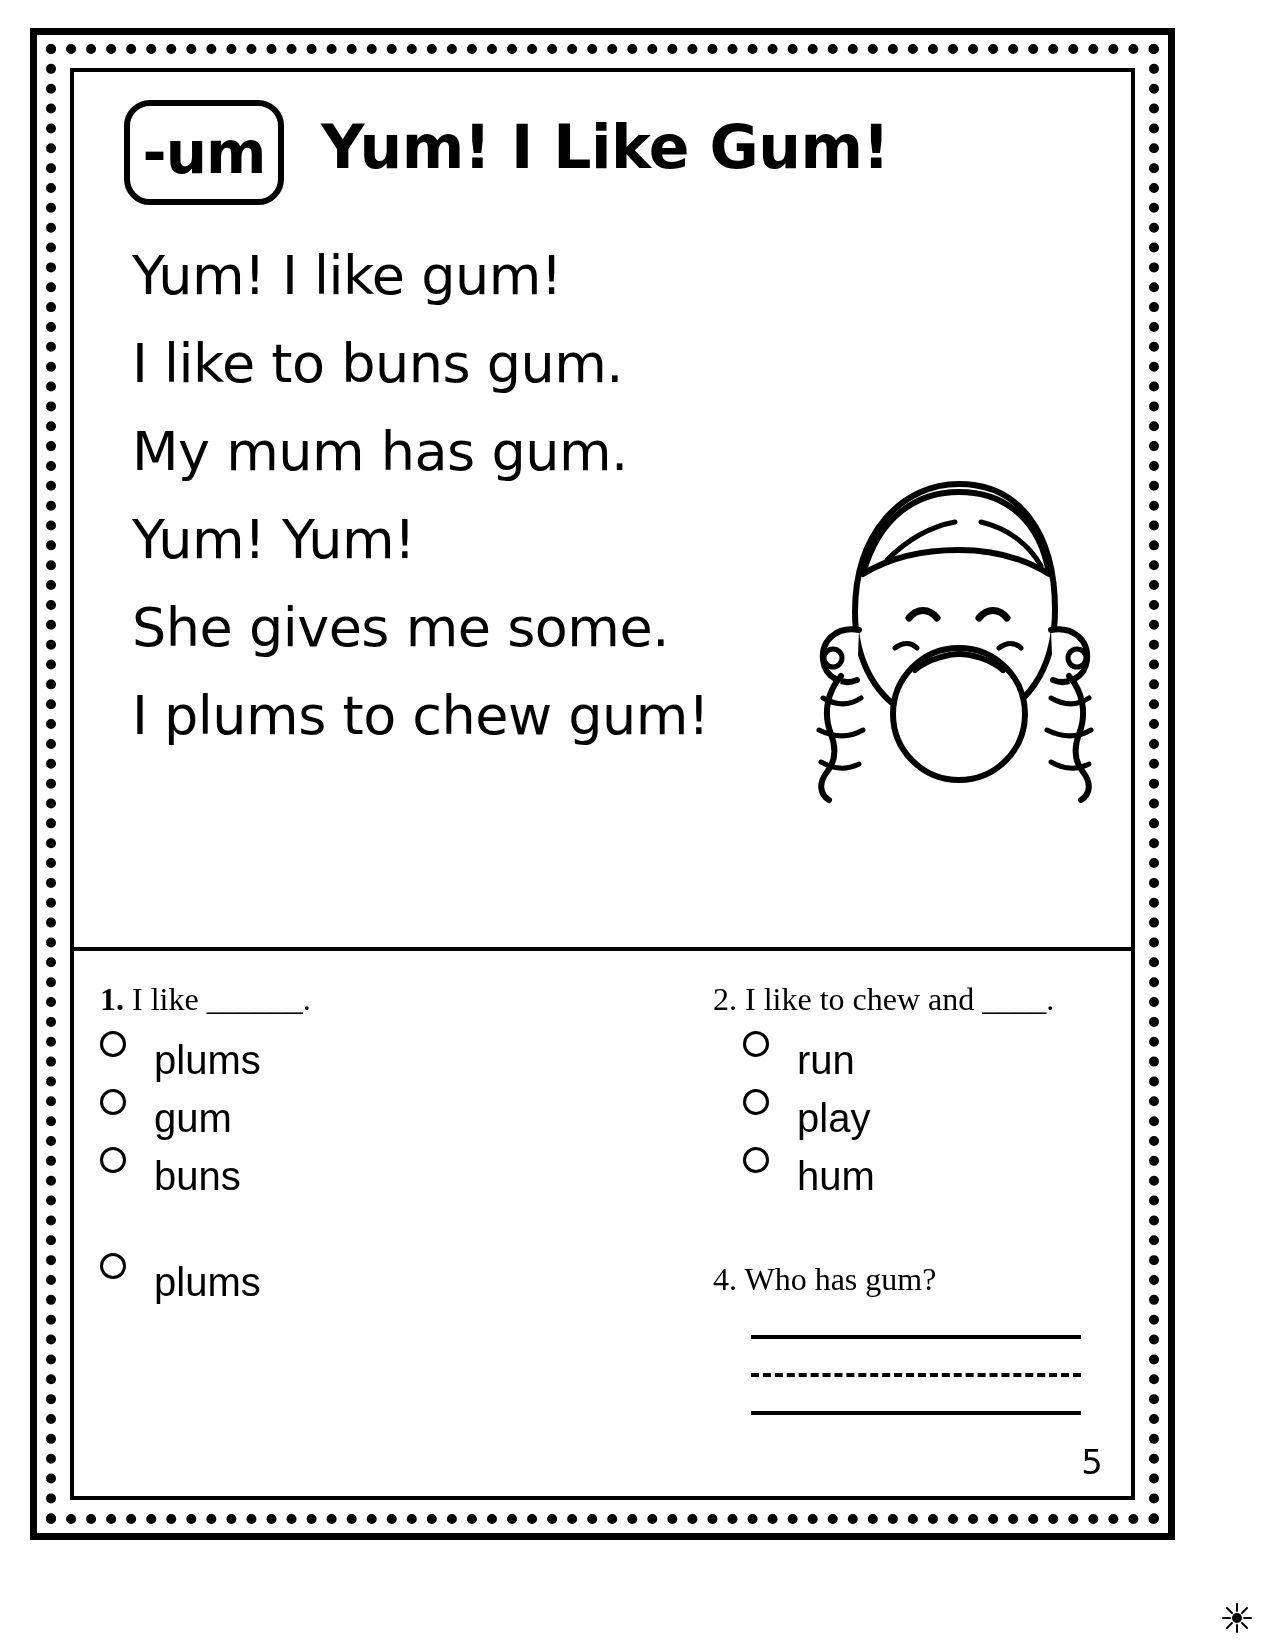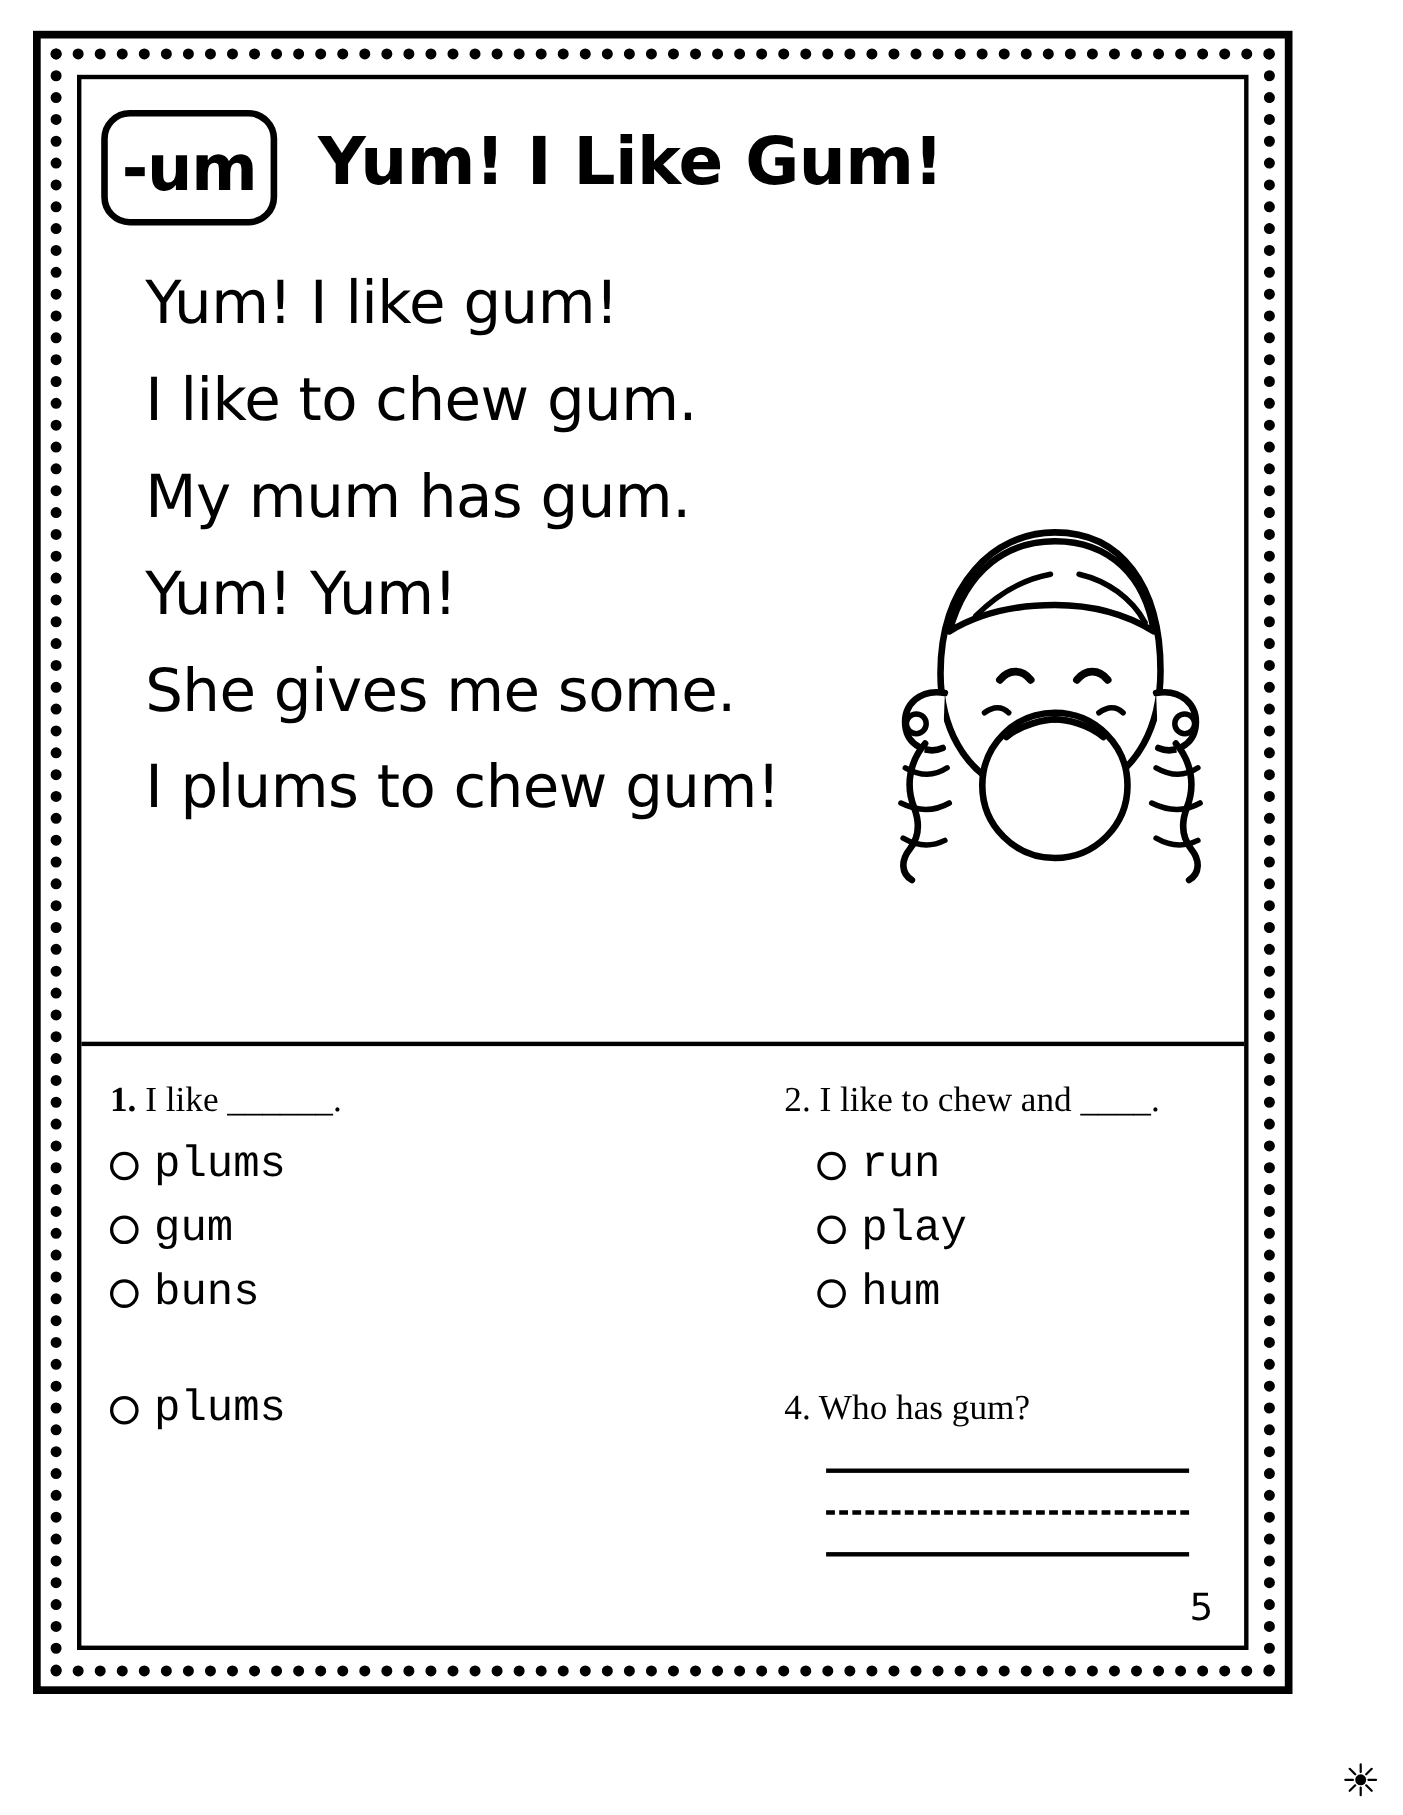--- a/index.html
+++ b/index.html
@@ -44,20 +44,21 @@
     bottom: 33px;
     border: 4px solid #000;
     box-sizing: border-box;
     background: #fff;
   }
 
   
   .header {
     position: relative;
     height: 160px;
+    margin-left: 32px;
   }
   .word-family-badge {
     position: absolute;
     left: 18px;
     top: 28px;
     width: 160px;
     height: 105px;
     border: 6px solid #000;
     border-radius: 26px;
     box-sizing: border-box;
@@ -133,23 +134,22 @@
   .q-prompt {
     font-family: Liberation Serif, serif;
     font-size: 32px;
     line-height: 52px;
     white-space: nowrap;
     margin-bottom: 6px;
   }
   .q-prompt .q-num { font-weight: bold; }
   .q-choice {
     display: flex;
-    align-items: center;
-    gap: 14px;
-    font-family: Liberation Mono, monospace;
+    gap: 28px;
+    font-family: Liberation Sans, sans-serif;
     font-size: 40px;
     line-height: 58px;
   }
   .bubble {
     width: 26px;
     height: 26px;
     border: 3px solid #000;
     border-radius: 50%;
     box-sizing: border-box;
     flex: 0 0 auto;
@@ -204,21 +204,21 @@
 
     <div class="header">
       <div class="word-family-badge">
         <span>-um</span>
       </div>
       <div class="story-title">Yum! I Like Gum!</div>
     </div>
 
     <div class="story-area">
       <div class="story-line">Yum! I like gum!</div>
-      <div class="story-line">I like to chew gum.</div>
+      <div class="story-line">I like to buns gum.</div>
       <div class="story-line">My mum has gum.</div>
       <div class="story-line">Yum! Yum!</div>
       <div class="story-line">She gives me some.</div>
       <div class="story-line">I plums to chew gum!</div>
 
       <svg class="girl-illustration" viewBox="0 0 330 360">
         <g fill="none" stroke="#000" stroke-width="6" stroke-linecap="round" stroke-linejoin="round">
 
           <path d="M72,150 C72,70 120,22 176,22 C236,22 272,70 272,148 C272,200 250,238 214,254 C196,262 150,262 130,254 C94,238 72,200 72,150 Z" fill="#fff"></path>
 

